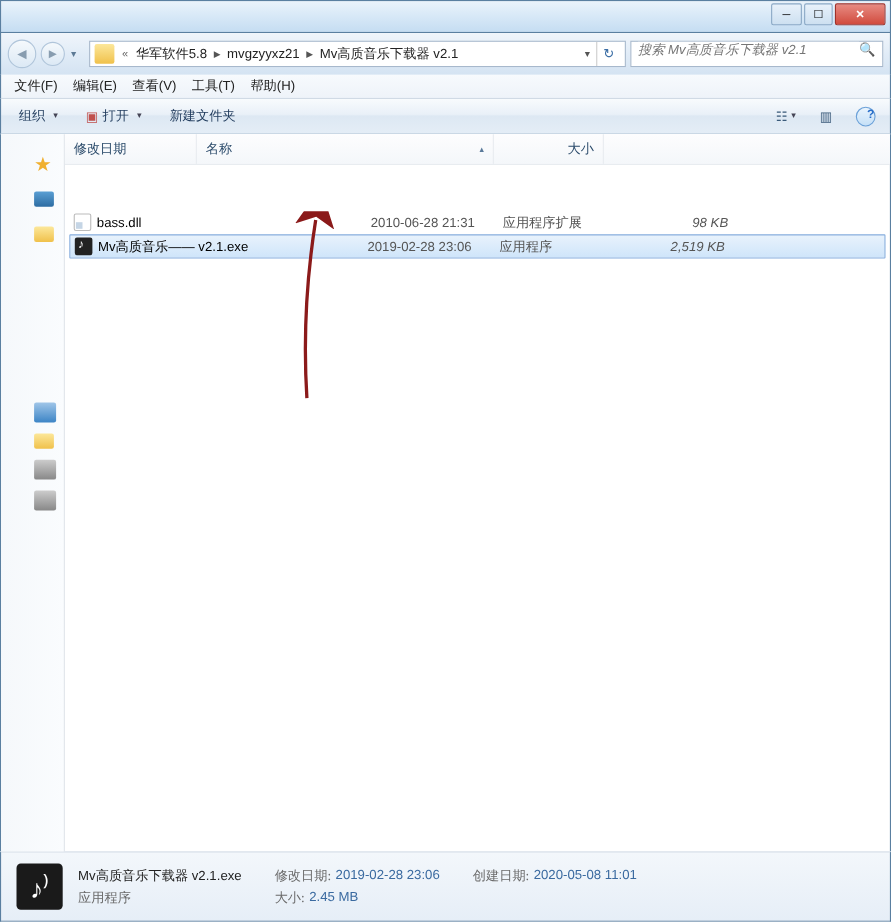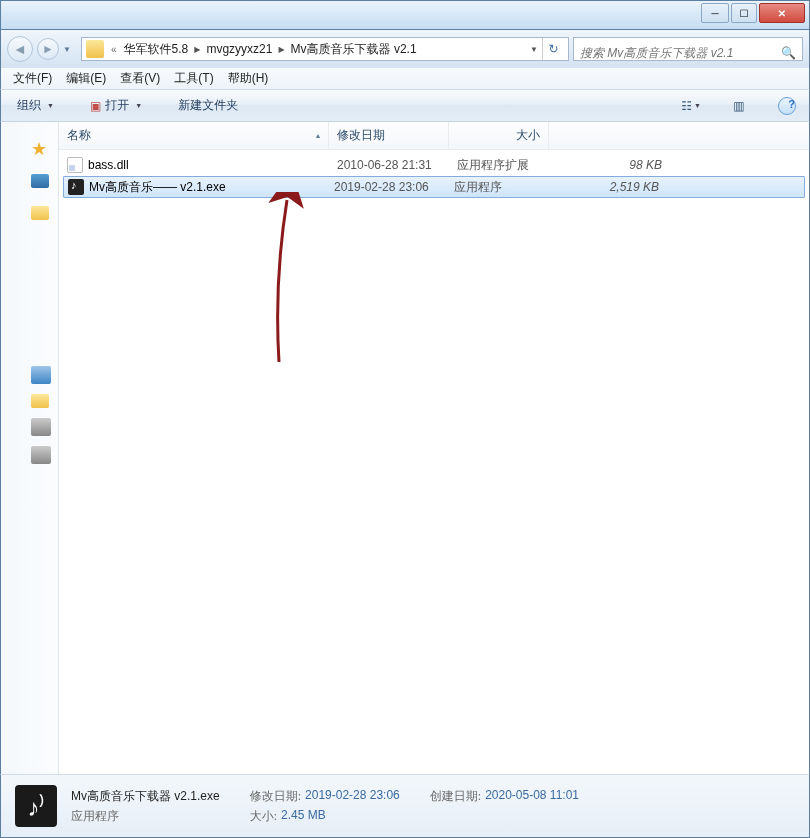--- a/index.html
+++ b/index.html
@@ -17,30 +17,30 @@
 .nav-arrow { width: 26px; height: 26px; border-radius: 50%; background: linear-gradient(to bottom, #f5f9fc, #dce9f5); border: 1px solid #b0c5da; display: flex; align-items: center; justify-content: center; color: #889db0; font-size: 14px; }
 .nav-arrow.fwd { width: 22px; height: 22px; font-size: 12px; }
 .nav-dropdown { width: 14px; color: #5d7a95; font-size: 8px; }
 .breadcrumb { flex: 1; height: 24px; background: #fff; border: 1px solid #a7b8cc; display: flex; align-items: center; padding: 0 4px; }
 .bc-folder { width: 18px; height: 18px; background: linear-gradient(to bottom, #fce79a, #f0c14b); border-radius: 2px; margin-right: 4px; }
 .bc-sep { color: #666; padding: 0 3px; font-size: 10px; }
 .bc-item { padding: 0 4px; color: #222; }
 .bc-arrow { font-size: 8px; color: #555; padding: 0 2px; }
 .bc-end { margin-left: auto; display: flex; align-items: center; gap: 2px; }
 .bc-refresh { width: 22px; height: 22px; display: flex; align-items: center; justify-content: center; color: #3b6ea5; border-left: 1px solid #ccc; }
-.searchbox { width: 230px; height: 24px; background: #fff; border: 1px solid #a7b8cc; display: flex; align-items: flex-end; padding: 0 6px; }
+.searchbox { width: 230px; height: 24px; background: #fff; border: 1px solid #a7b8cc; display: flex; align-items: flex-start; padding: 0 6px; }
 .searchbox input { border: none; outline: none; flex: 1; font-size: 12px; font-style: italic; color: #888; }
 .search-icon { color: #3b6ea5; font-size: 12px; }
 
 
 .menubar { height: 22px; background: linear-gradient(to bottom, #f7fafd, #eef3f9); border-left: 1px solid #5a7fa0; border-right: 1px solid #5a7fa0; border-bottom: 1px solid #d0dae5; display: flex; align-items: center; padding: 0 6px; gap: 2px; }
 .menu-item { padding: 2px 6px; color: #222; }
 
 
-.toolbar { height: 32px; background: linear-gradient(to bottom, #f8fbfd, #e9f0f8 45%, #dde8f3 50%, #e4edf6 100%); border-left: 1px solid #5a7fa0; border-right: 1px solid #5a7fa0; border-bottom: 1px solid #c5d4e3; display: flex; align-items: center; padding: 0 10px; gap: 24px; text-align: right; }
+.toolbar { height: 32px; background: linear-gradient(to bottom, #f8fbfd, #e9f0f8 45%, #dde8f3 50%, #e4edf6 100%); border-left: 1px solid #5a7fa0; border-right: 1px solid #5a7fa0; border-bottom: 1px solid #c5d4e3; display: flex; align-items: center; padding: 0 10px; gap: 12px; text-align: right; }
 .tb-item { display: flex; align-items: center; gap: 4px; color: #1e395b; padding: 3px 6px; }
 .tb-drop { font-size: 7px; color: #445; margin-left: 2px; }
 .tb-spacer { flex: 1; }
 .tb-icon-btn { width: 24px; height: 24px; display: flex; align-items: center; justify-content: center; color: #3a5a7a; }
 .tb-help { color: #2a6fc9; font-weight: bold; border: 1px solid #6aa0d8; border-radius: 50%; width: 18px; height: 18px; font-size: 11px; background: linear-gradient(to bottom, #eaf4fd, #c5e0f7); }
 
 
 .main { display: flex; height: 652px; border-left: 1px solid #5a7fa0; border-right: 1px solid #5a7fa0; background: #fff; }
 .sidebar { width: 58px; border-right: 1px solid #e0e5ea; background: linear-gradient(to right, #f5f8fb 0%, #fafcfe 100%); padding: 8px 0; position: relative; }
 .side-ico { width: 20px; height: 18px; margin: 8px auto 18px 30px; display: block; }
@@ -52,21 +52,21 @@
 
 .content { flex: 1; display: flex; flex-direction: column; position: relative; }
 .col-headers { height: 28px; display: flex; align-items: center; border-bottom: 1px solid #e8ecf0; color: #2a4a6a; background: linear-gradient(to bottom, #fdfdfe, #f4f7fa); }
 .col { padding: 0 8px; border-right: 1px solid #e8ecf0; height: 100%; display: flex; align-items: center; }
 .col.name { width: 270px; }
 .col.date { width: 120px; }
 .col.type { width: 115px; }
 .col.size { width: 100px; justify-content: flex-end; }
 .sort-ind { margin-left: auto; font-size: 8px; color: #5a7a9a; }
 
-.filelist { flex: 1; padding: 4px 0; }
+.filelist { flex: 1; padding: 4px 0; margin-top: 37px; }
 .row { height: 22px; display: flex; align-items: center; padding: 0 8px; }
 .row.selected { background: linear-gradient(to bottom, #e8f2fc, #cfe5fa); border: 1px solid #84acdd; border-radius: 1px; margin: 0 4px; padding: 0 4px; }
 .row .cell { display: flex; align-items: center; }
 .row .cell.name { width: 270px; gap: 5px; }
 .row.selected .cell.name { width: 266px; }
 .row .cell.date { width: 120px; color: #555; }
 .row .cell.type { width: 115px; color: #555; font-family: Liberation Mono, monospace; }
 .row .cell.size { width: 100px; justify-content: flex-end; color: #555; padding-right: 10px; font-style: italic; }
 .file-ico { width: 16px; height: 16px; display: flex; align-items: center; justify-content: center; }
 .ico-dll { background: #fff; border: 1px solid #bbb; border-radius: 2px; position: relative; }
@@ -158,25 +158,25 @@
     <div class="side-lower">
       <div class="side-ico" style="background:linear-gradient(#9fc5e8,#3d85c6);border-radius:2px;"></div>
       <div class="side-ico sc-fold"></div>
       <div class="side-ico" style="background:linear-gradient(#ccc,#888);border-radius:2px;"></div>
       <div class="side-ico" style="background:linear-gradient(#ccc,#888);border-radius:2px;"></div>
     </div>
   </div>
 
   <div class="content">
     <div class="col-headers">
+      <div class="col date">修改日期</div>
       <div class="col name">
         <span>名称</span>
         <span class="sort-ind">▴</span>
       </div>
-      <div class="col date">修改日期</div>
       <div class="col size">大小</div>
     </div>
 
     <div class="filelist">
       <div class="row">
         <div class="cell name">
           <div class="file-ico ico-dll"></div>
           <span>bass.dll</span>
         </div>
         <div class="cell date">2010-06-28 21:31</div>

